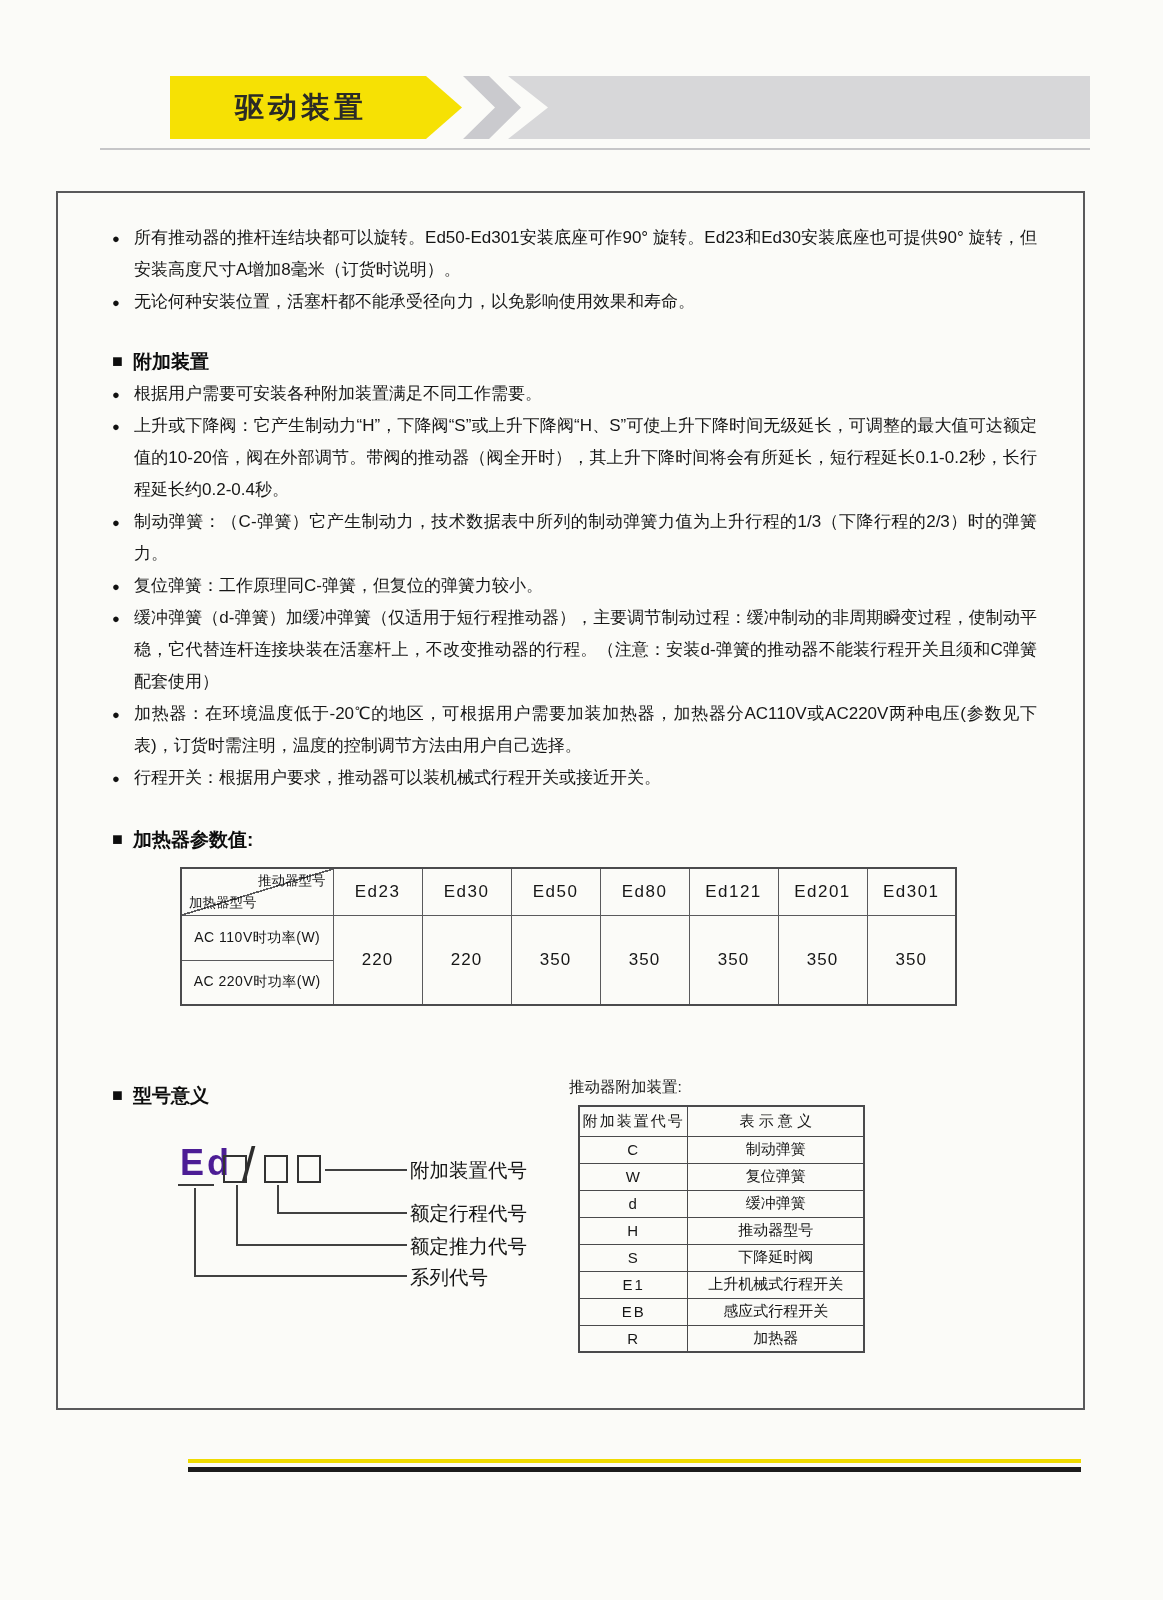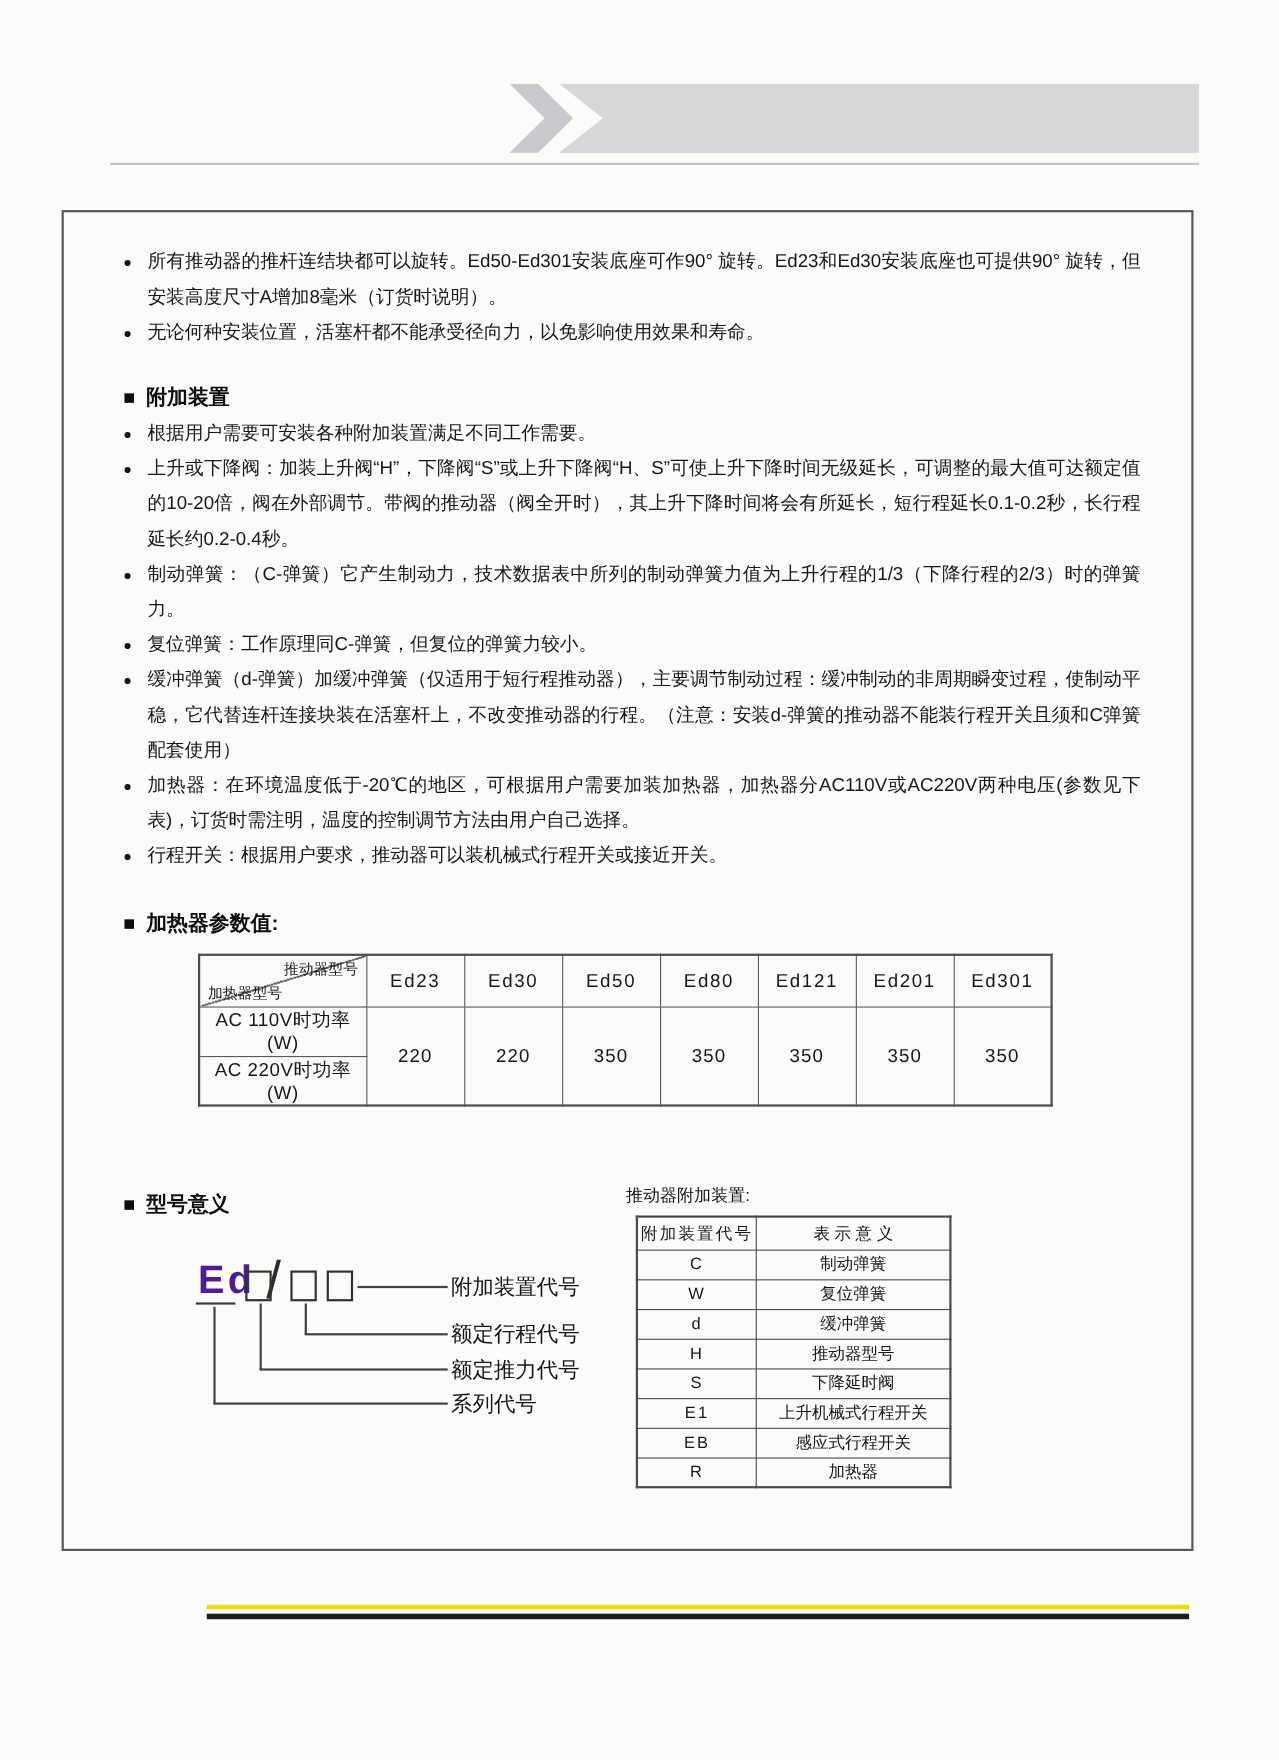--- a/index.html
+++ b/index.html
@@ -61,21 +61,21 @@
     margin:11px 0 0 68px; width:775px; table-layout:fixed;
     border:2px solid #4b4b4d;
   }
   .heater-table td { border:1px solid #5a5a5c; text-align:center; vertical-align:middle; }
   .heater-table .diag-cell { width:152px; height:47px; position:relative; padding:12px;
     background:linear-gradient(to bottom right, transparent calc(50% - 0.8px), #5a5a5c calc(50% - 0.8px), #5a5a5c calc(50% + 0.8px), transparent calc(50% + 0.8px));
   }
   .diag-top    { position:absolute; top:3px;  right:7px; font-size:13.5px; }
   .diag-bottom { position:absolute; bottom:3px; left:7px; font-size:13.5px; }
   .heater-table .col-h { width:89px; height:47px; font-size:17px; letter-spacing:1.5px;margin-top:36px; }
-  .heater-table .row-h { height:45px; font-size:17px; letter-spacing:0.5px; }
+  .heater-table .row-h { height:45px; font-size:14px; letter-spacing:0.5px; }
   .heater-table .val   { font-size:17px; letter-spacing:1px; }
 
   
   .ed-text   { position:absolute; left:122px; top:949px; font-size:36px; font-weight:600; letter-spacing:3px; color:#4c1d95; }
   .ed-under  { position:absolute; left:120px; top:991px; width:36px; height:2px; background:#3c3c3c; }
   .mbox      { position:absolute; width:24px; height:28px; border:2px solid #323232; top:962px; }
   .mbox1 { left:165px; } .mbox2 { left:206px; } .mbox3 { left:239px; }
   .mslash    { position:absolute; left:184px; top:946px; font-size:48px; font-weight:300; color:#2c2c2c; line-height:52px; }
   .hline { position:absolute; height:2px; background:#414141; }
   .vline { position:absolute; width:2px;  background:#414141; }
@@ -96,20 +96,23 @@
 
   
   .stripe-yellow { position:absolute; left:188px; top:1459px; width:893px; height:4px; background:#efdb00; }
   .stripe-black  { position:absolute; left:188px; top:1467px; width:893px; height:5px; background:#1c1c1c; }
 </style>
 </head>
 <body>
 
 <div class="page">
 
+  <div class="banner-yellow">
+    <span class="banner-title">驱动装置</span>
+  </div>
   <div class="banner-chevron"></div>
   <div class="banner-gray"></div>
   <div class="banner-underline"></div>
 
   <div class="content-box">
 
     <div class="bullet">
       <span class="dot">●</span>
       <span class="txt">所有推动器的推杆连结块都可以旋转。Ed50-Ed301安装底座可作90° 旋转。Ed23和Ed30安装底座也可提供90° 旋转，但安装高度尺寸A增加8毫米（订货时说明）。</span>
     </div>
@@ -122,21 +125,21 @@
       <span class="sq">■</span>
       <span>附加装置</span>
     </div>
 
     <div class="bullet">
       <span class="dot">●</span>
       <span class="txt">根据用户需要可安装各种附加装置满足不同工作需要。</span>
     </div>
     <div class="bullet">
       <span class="dot">●</span>
-      <span class="txt">上升或下降阀：加装上升阀“H”，下降阀“S”或上升下降阀“H、S”可使上升下降时间无级延长，可调整的最大值可达额定值的10-20倍，阀在外部调节。带阀的推动器（阀全开时），其上升下降时间将会有所延长，短行程延长0.1-0.2秒，长行程延长约0.2-0.4秒。</span>
+      <span class="txt">上升或下降阀：它产生制动力“H”，下降阀“S”或上升下降阀“H、S”可使上升下降时间无级延长，可调整的最大值可达额定值的10-20倍，阀在外部调节。带阀的推动器（阀全开时），其上升下降时间将会有所延长，短行程延长0.1-0.2秒，长行程延长约0.2-0.4秒。</span>
     </div>
     <div class="bullet">
       <span class="dot">●</span>
       <span class="txt">制动弹簧：（C-弹簧）它产生制动力，技术数据表中所列的制动弹簧力值为上升行程的1/3（下降行程的2/3）时的弹簧力。</span>
     </div>
     <div class="bullet">
       <span class="dot">●</span>
       <span class="txt">复位弹簧：工作原理同C-弹簧，但复位的弹簧力较小。</span>
     </div>
     <div class="bullet">

